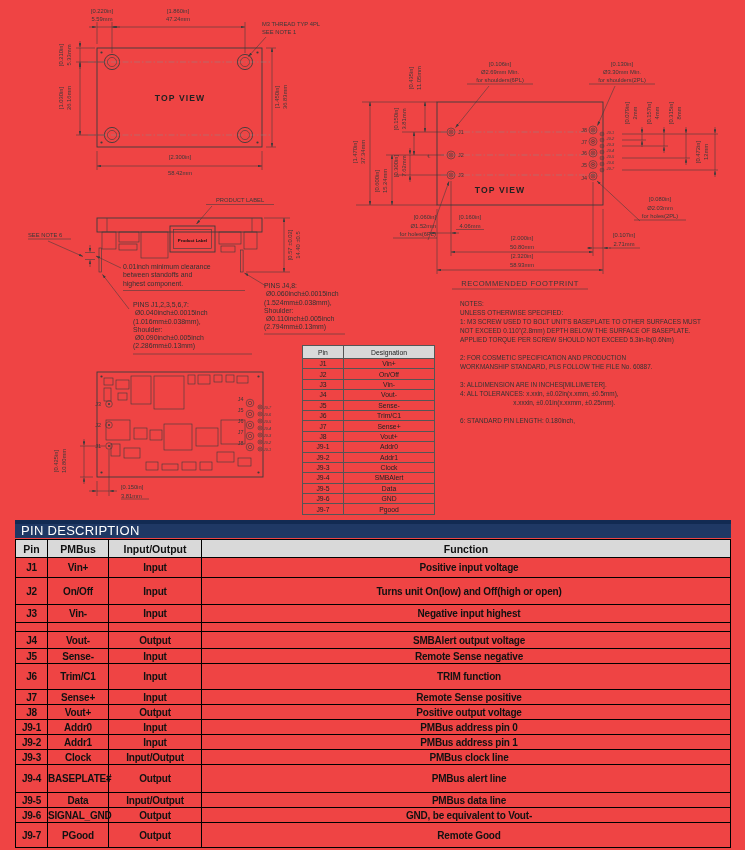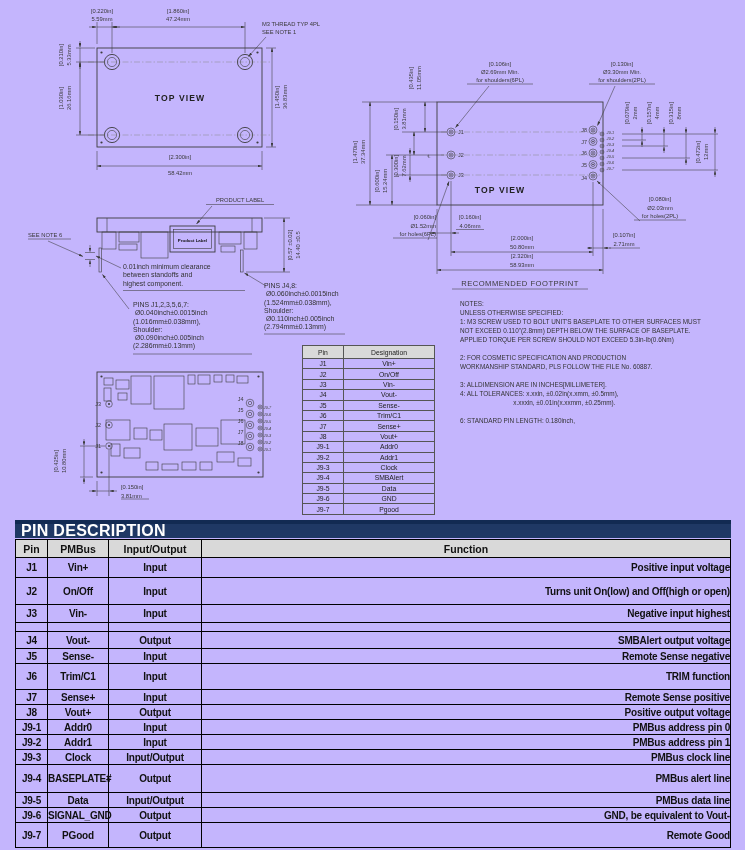--- a/index.html
+++ b/index.html
@@ -1,16 +1,16 @@
 <!DOCTYPE html>
 <html><head>
 <meta charset="utf-8">
 <style>
   body{margin:0;background:#fff}
-  .page{position:relative;width:745px;height:850px;background:#c4b5fd;font-family:"Liberation Sans",sans-serif;overflow:hidden}
+  .page{position:relative;width:745px;height:850px;background:#ef4444;font-family:"Liberation Sans",sans-serif;overflow:hidden}
   svg .s{fill:none;stroke:#3c3c3c;stroke-width:.9}
   svg .s6{fill:none;stroke:#3c3c3c;stroke-width:.6}
   svg .d{fill:none;stroke:#3c3c3c;stroke-width:.55}
   svg .cl{fill:none;stroke:#8a8a8a;stroke-width:.5;stroke-dasharray:6 2 1.5 2}
   svg text{fill:#3a3a3a;font-family:"Liberation Sans",sans-serif}
   svg .t{font-size:5.8px}
   svg .tc{text-anchor:middle}
   svg .te{text-anchor:end}
   svg .tt{font-size:8.6px;font-weight:bold;letter-spacing:1.1px;fill:#222}
   svg .tj{font-size:5.4px}
@@ -18,25 +18,25 @@
   svg .tl{font-size:4.4px;font-weight:bold;fill:#111}
   svg .tcl{font-size:5px}
   svg .tcap{font-size:7.6px;letter-spacing:.5px}
   .anno{position:absolute;font-size:6.9px;line-height:8.3px;color:#333;white-space:pre}
   .notes{position:absolute;left:460px;top:299px;font-size:6.4px;line-height:9px;color:#333;white-space:pre}
   .des-table{position:absolute;left:302px;top:345px;width:133px;border-collapse:collapse;table-layout:fixed}
   .des-table th,.des-table td{border:1px solid #555;font-size:6.8px;font-weight:normal;text-align:center;padding:0;color:#222}
   .des-table th{background:#d9d9d9;height:12px}
   .des-table td{height:9.4px}
   .pd{position:absolute;left:15px;top:520px;width:716px}
-  .pd-band{height:14px;background:#1f3864;border-top:4px solid #122a52;color:#fff;font-size:16px;font-weight:bold;letter-spacing:.3px;line-height:14px;padding-left:6px;box-sizing:content-box;margin-bottom:1px}
+  .pd-band{height:14px;background:#1f3864;border-top:4px solid #122a52;color:#fff;font-size:13px;font-weight:normal;letter-spacing:.3px;line-height:14px;padding-left:6px;box-sizing:content-box;margin-bottom:1px}
   .pd-table{width:716px;border-collapse:collapse;table-layout:fixed}
   .pd-table th{background:#d9d9d9;border:1px solid #000;font-size:10.5px;font-weight:bold;height:17px;padding:0;color:#111}
   .pd-table td{border:1px solid #000;font-size:10px;font-weight:bold;letter-spacing:-.2px;color:#111;padding:0 0;text-align:center;vertical-align:middle}
-  .pd-table td.fn{text-align:right;padding-left:6px}
+  .pd-table td.fn{text-align:center;padding-left:6px}
   tr.h15{height:15px}tr.h17{height:17px}tr.h18{height:18px}tr.h20{height:20px}
   tr.h25{height:25px}tr.h26{height:26px}tr.h27{height:27px}tr.h28{height:28px}tr.h9{height:9px}
 </style>
 </head>
 <body>
 
 <div class="page">
 
 <svg width="745" height="520" viewBox="0 0 745 520" style="position:absolute;left:0;top:0">
   <defs>

